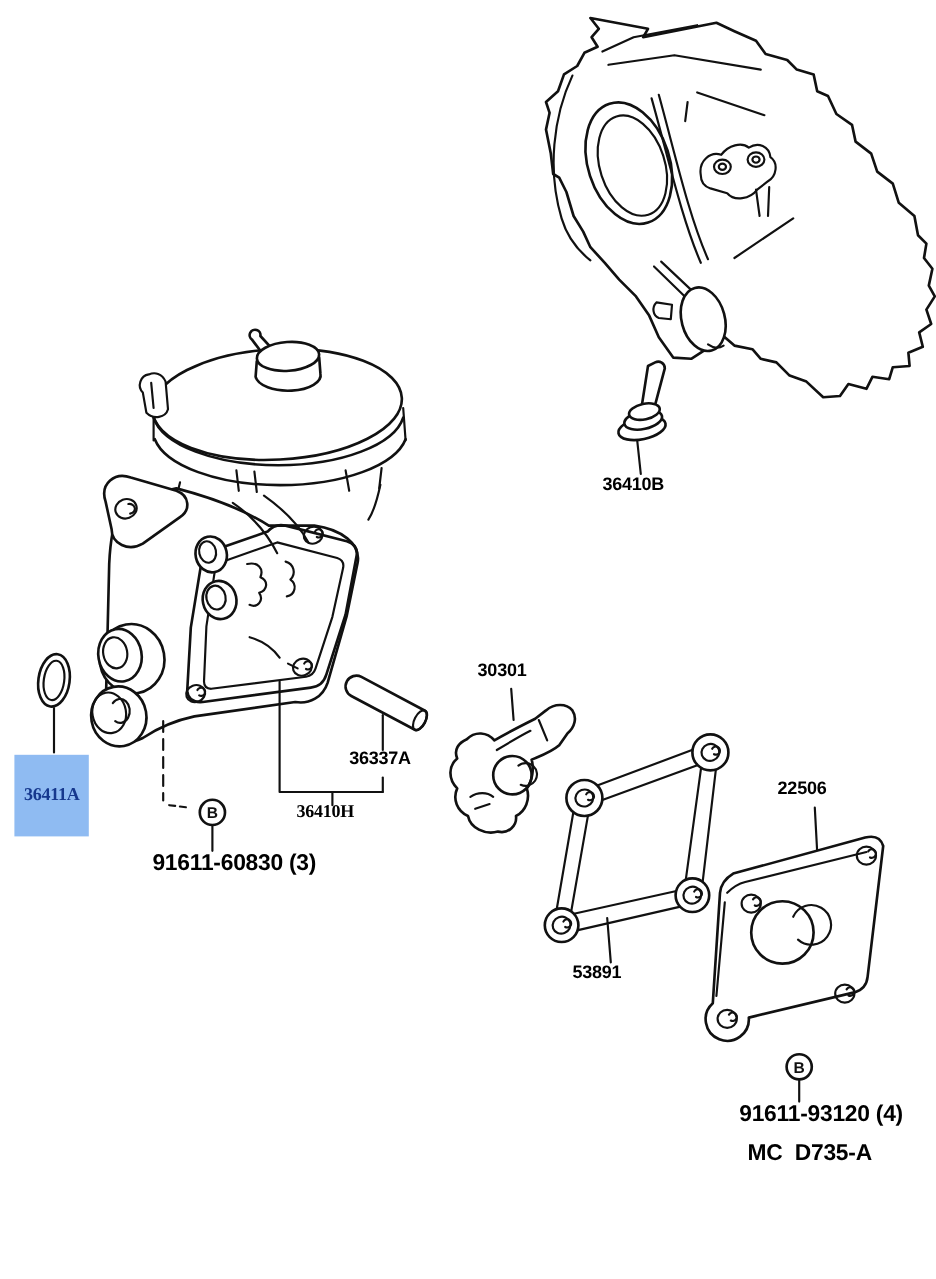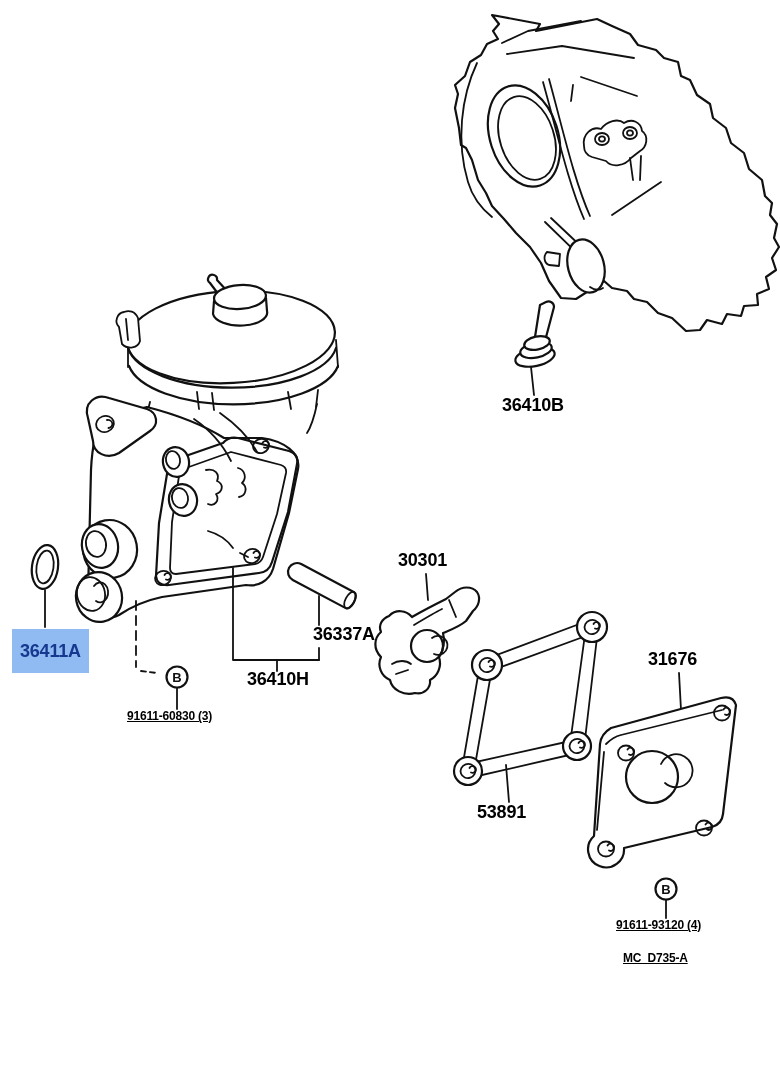--- a/index.html
+++ b/index.html
@@ -23,27 +23,27 @@
   svg .f{fill:#fff;}
   svg .t{stroke-width:1.8;}
   svg .dash{stroke-dasharray:9 6;}
   svg .dash2{stroke-dasharray:5 4;}
   svg text{stroke:none;fill:var(--line);}
   .marker-letter{
     font-family:"Liberation Sans","DejaVu Sans",sans-serif;
     font-size:13px;font-weight:bold;text-anchor:middle;
   }
   .pl{
-    position:absolute;font-weight:bold;font-size:18px;color:#000;
+    position:absolute;font-weight:bold;font-size:15px;color:#000;
     letter-spacing:-0.2px;white-space:pre;line-height:1;
   }
-  .pl--small{font-size:12px;text-decoration:underline;}
+  .pl--small{font-size:19px;}
   .pl--hl{
     background:var(--highlight-bg);color:var(--highlight-text);
-    height:36px;display:flex;align-items:center;padding:4px 8px;
+    height:36px;display:flex;align-items:center;padding:16px 8px;font-family:Liberation Serif, serif;
   }
 </style>
 </head>
 <body>
 
 <div class="stage">
 
   <svg width="780" height="1066" viewBox="0 0 780 1066">
 
     <g>
@@ -224,26 +224,26 @@
       <path class="t" d="M 666,900 L 666,918"></path>
     </g>
   </svg>
 
   <div class="pl" style="left:502px;top:396px;">36410B</div>
 
   <div class="pl pl--hl" style="left:12px;top:629px;">36411A</div>
 
   <div class="pl" style="left:398px;top:551px;">30301</div>
 
-  <div class="pl" style="left:291px;top:625px;margin-left:22px;">36337A</div>
-
-  <div class="pl" style="left:247px;top:670px;">36410H</div>
+  <div class="pl" style="left:291px;top:625px;">36337A</div>
+
+  <div class="pl" style="left:247px;top:670px;font-family:Liberation Serif, serif;">36410H</div>
 
   <div class="pl pl--small" style="left:127px;top:710px;">91611-60830 (3)</div>
 
-  <div class="pl" style="left:648px;top:650px;">31676</div>
+  <div class="pl" style="left:648px;top:650px;">22506</div>
 
   <div class="pl" style="left:477px;top:803px;">53891</div>
 
   <div class="pl pl--small" style="left:616px;top:919px;">91611-93120 (4)</div>
 
   <div class="pl pl--small" style="left:623px;top:952px;">MC  D735-A</div>
 </div>
 
 </body></html>

